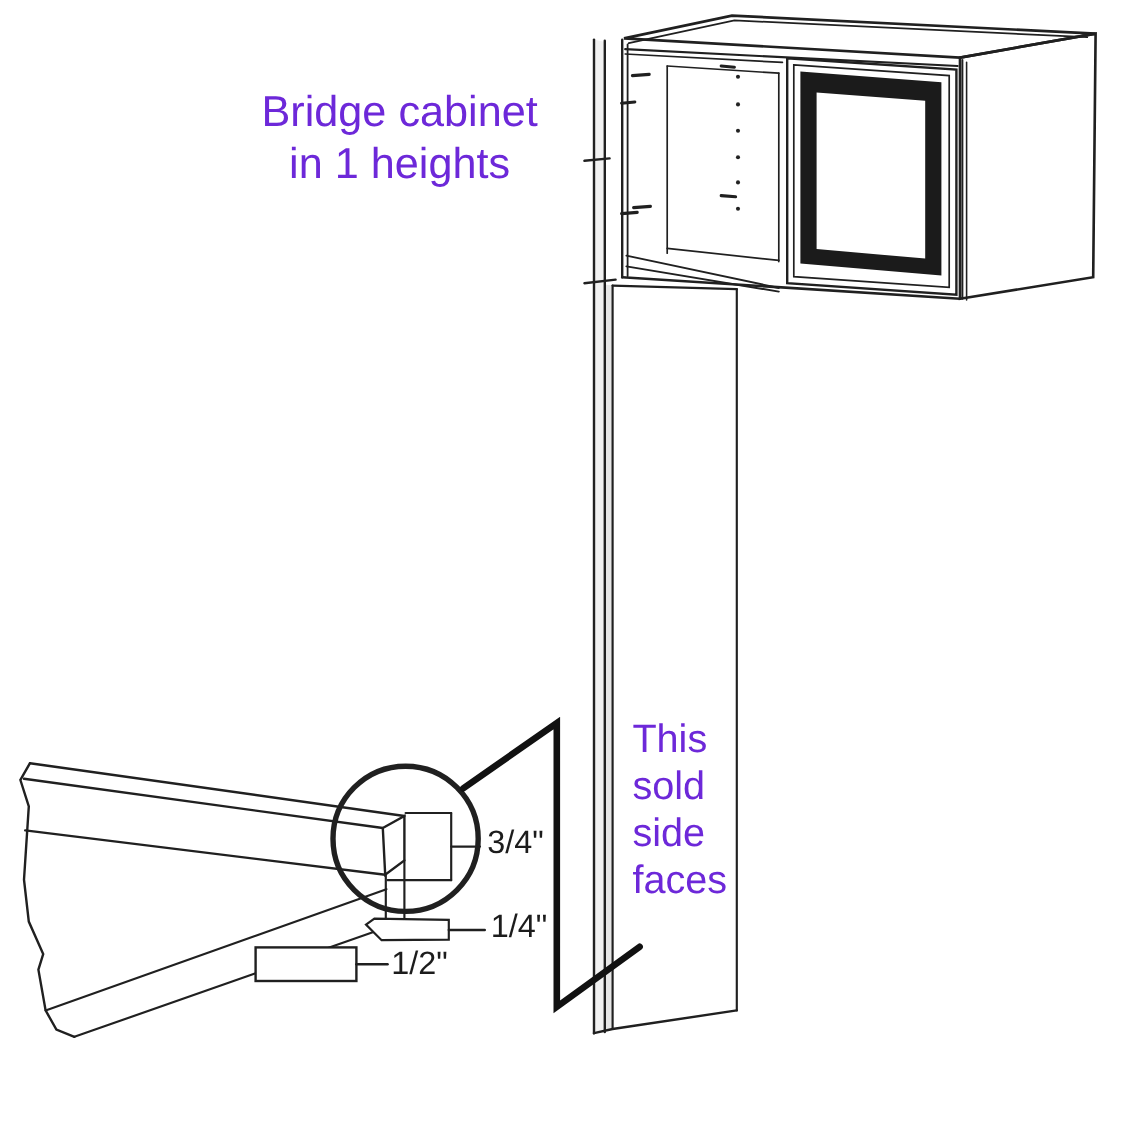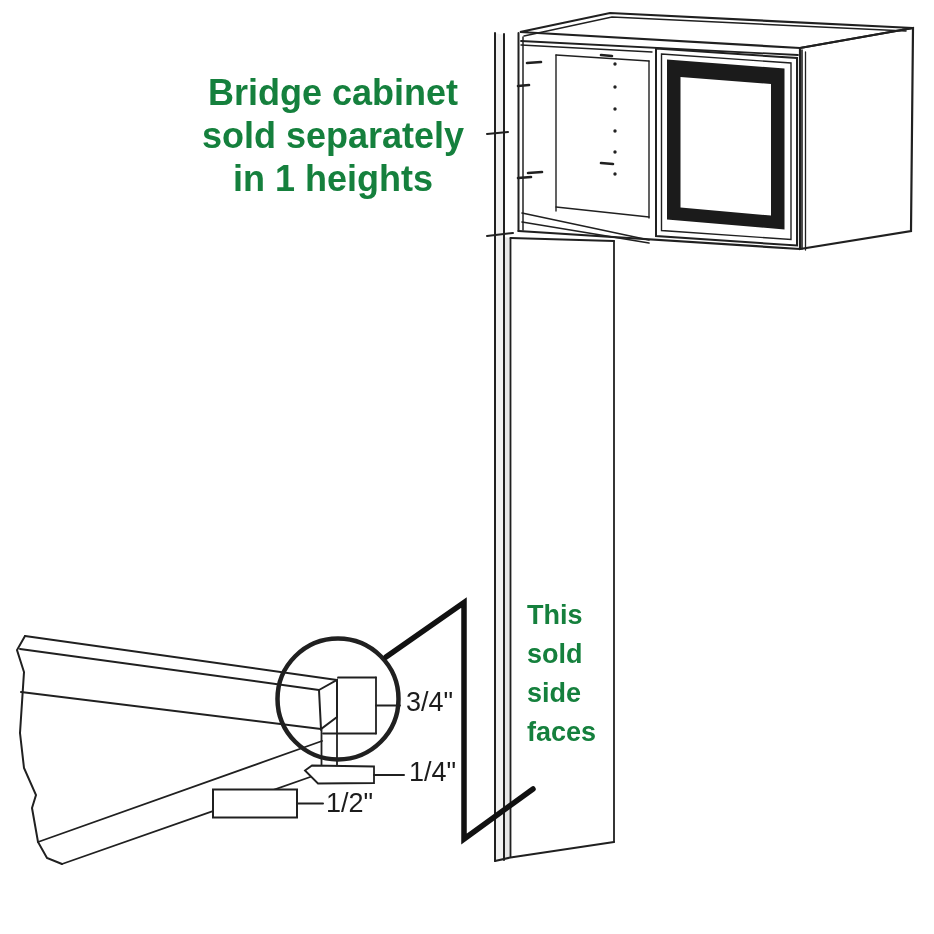--- a/index.html
+++ b/index.html
@@ -1,21 +1,21 @@
 <!DOCTYPE html>
 <html><head>
 <meta charset="utf-8">
 <style>
   html,body{margin:0;padding:0;}
   body{background:#ffffff;font-family:"Liberation Sans",sans-serif;}
   .stage{position:relative;width:934px;height:934px;background:#ffffff;overflow:hidden;}
   .stage svg{position:absolute;left:0;top:0;}
-  .note{position:absolute;color:#15803d;font-weight:700;white-space:nowrap;}
+  .note{position:absolute;color:#6d28d9;font-weight:400;white-space:nowrap;}
   .note-bridge{left:160px;top:71px;width:346px;font-size:36px;line-height:43px;text-align:center;}
-  .note-side{left:527px;top:596px;font-size:27px;line-height:39px;text-align:left;}
+  .note-side{left:527px;top:596px;font-size:33px;line-height:39px;text-align:left;}
   .note .line{display:block;}
   .dim{position:absolute;color:#1c1c1c;font-weight:400;font-size:27px;line-height:27px;white-space:nowrap;}
   .dim-rail{left:406px;top:689px;}
   .dim-tab{left:409px;top:759px;}
   .dim-board{left:326px;top:790px;}
 </style>
 </head>
 <body>
 
 <div class="stage">
@@ -112,21 +112,20 @@
       </g>
 
       <circle cx="338" cy="699" r="60.5" stroke-width="4.5"></circle>
     </g>
 
     <polyline points="386,657 464,602.5 464,839 533,789" stroke="#111111" stroke-width="5.5"></polyline>
   </svg>
 
   <div class="note note-bridge">
     <span class="line">Bridge cabinet</span>
-    <span class="line">sold separately</span>
     <span class="line">in 1 heights</span>
   </div>
 
   <div class="note note-side">
     <span class="line">This</span>
     <span class="line">sold</span>
     <span class="line">side</span>
     <span class="line">faces</span>
   </div>
 

